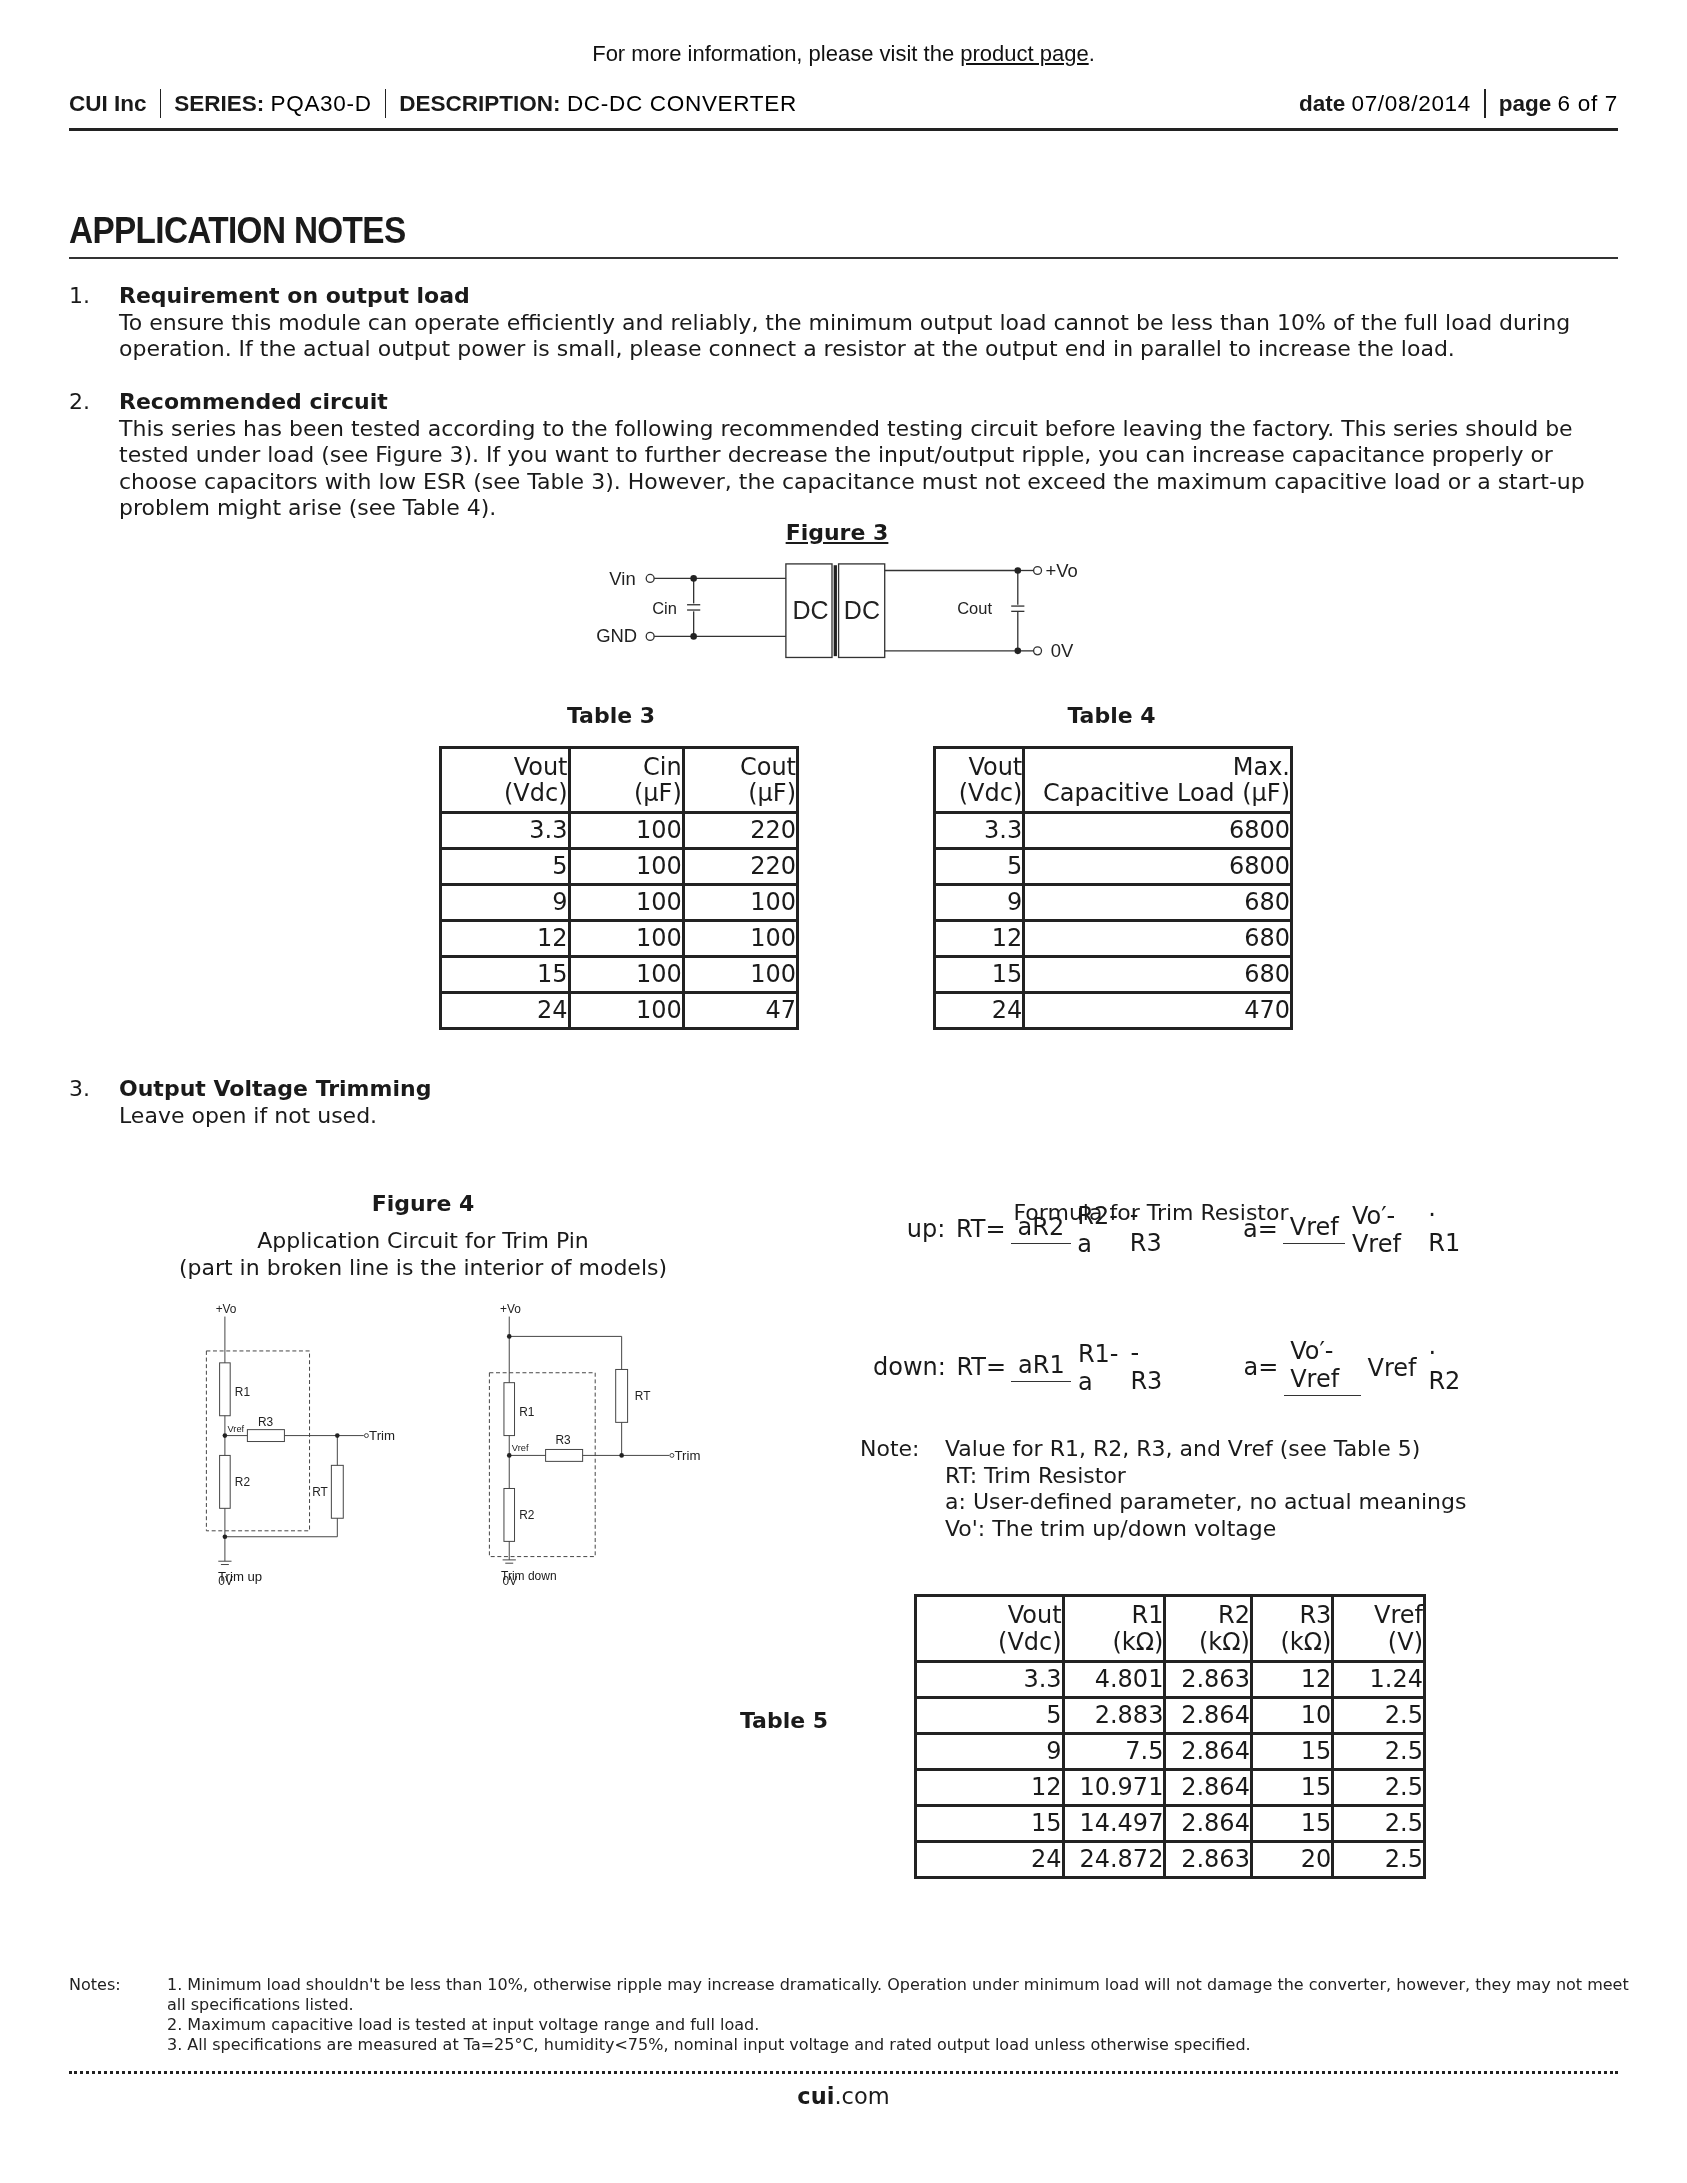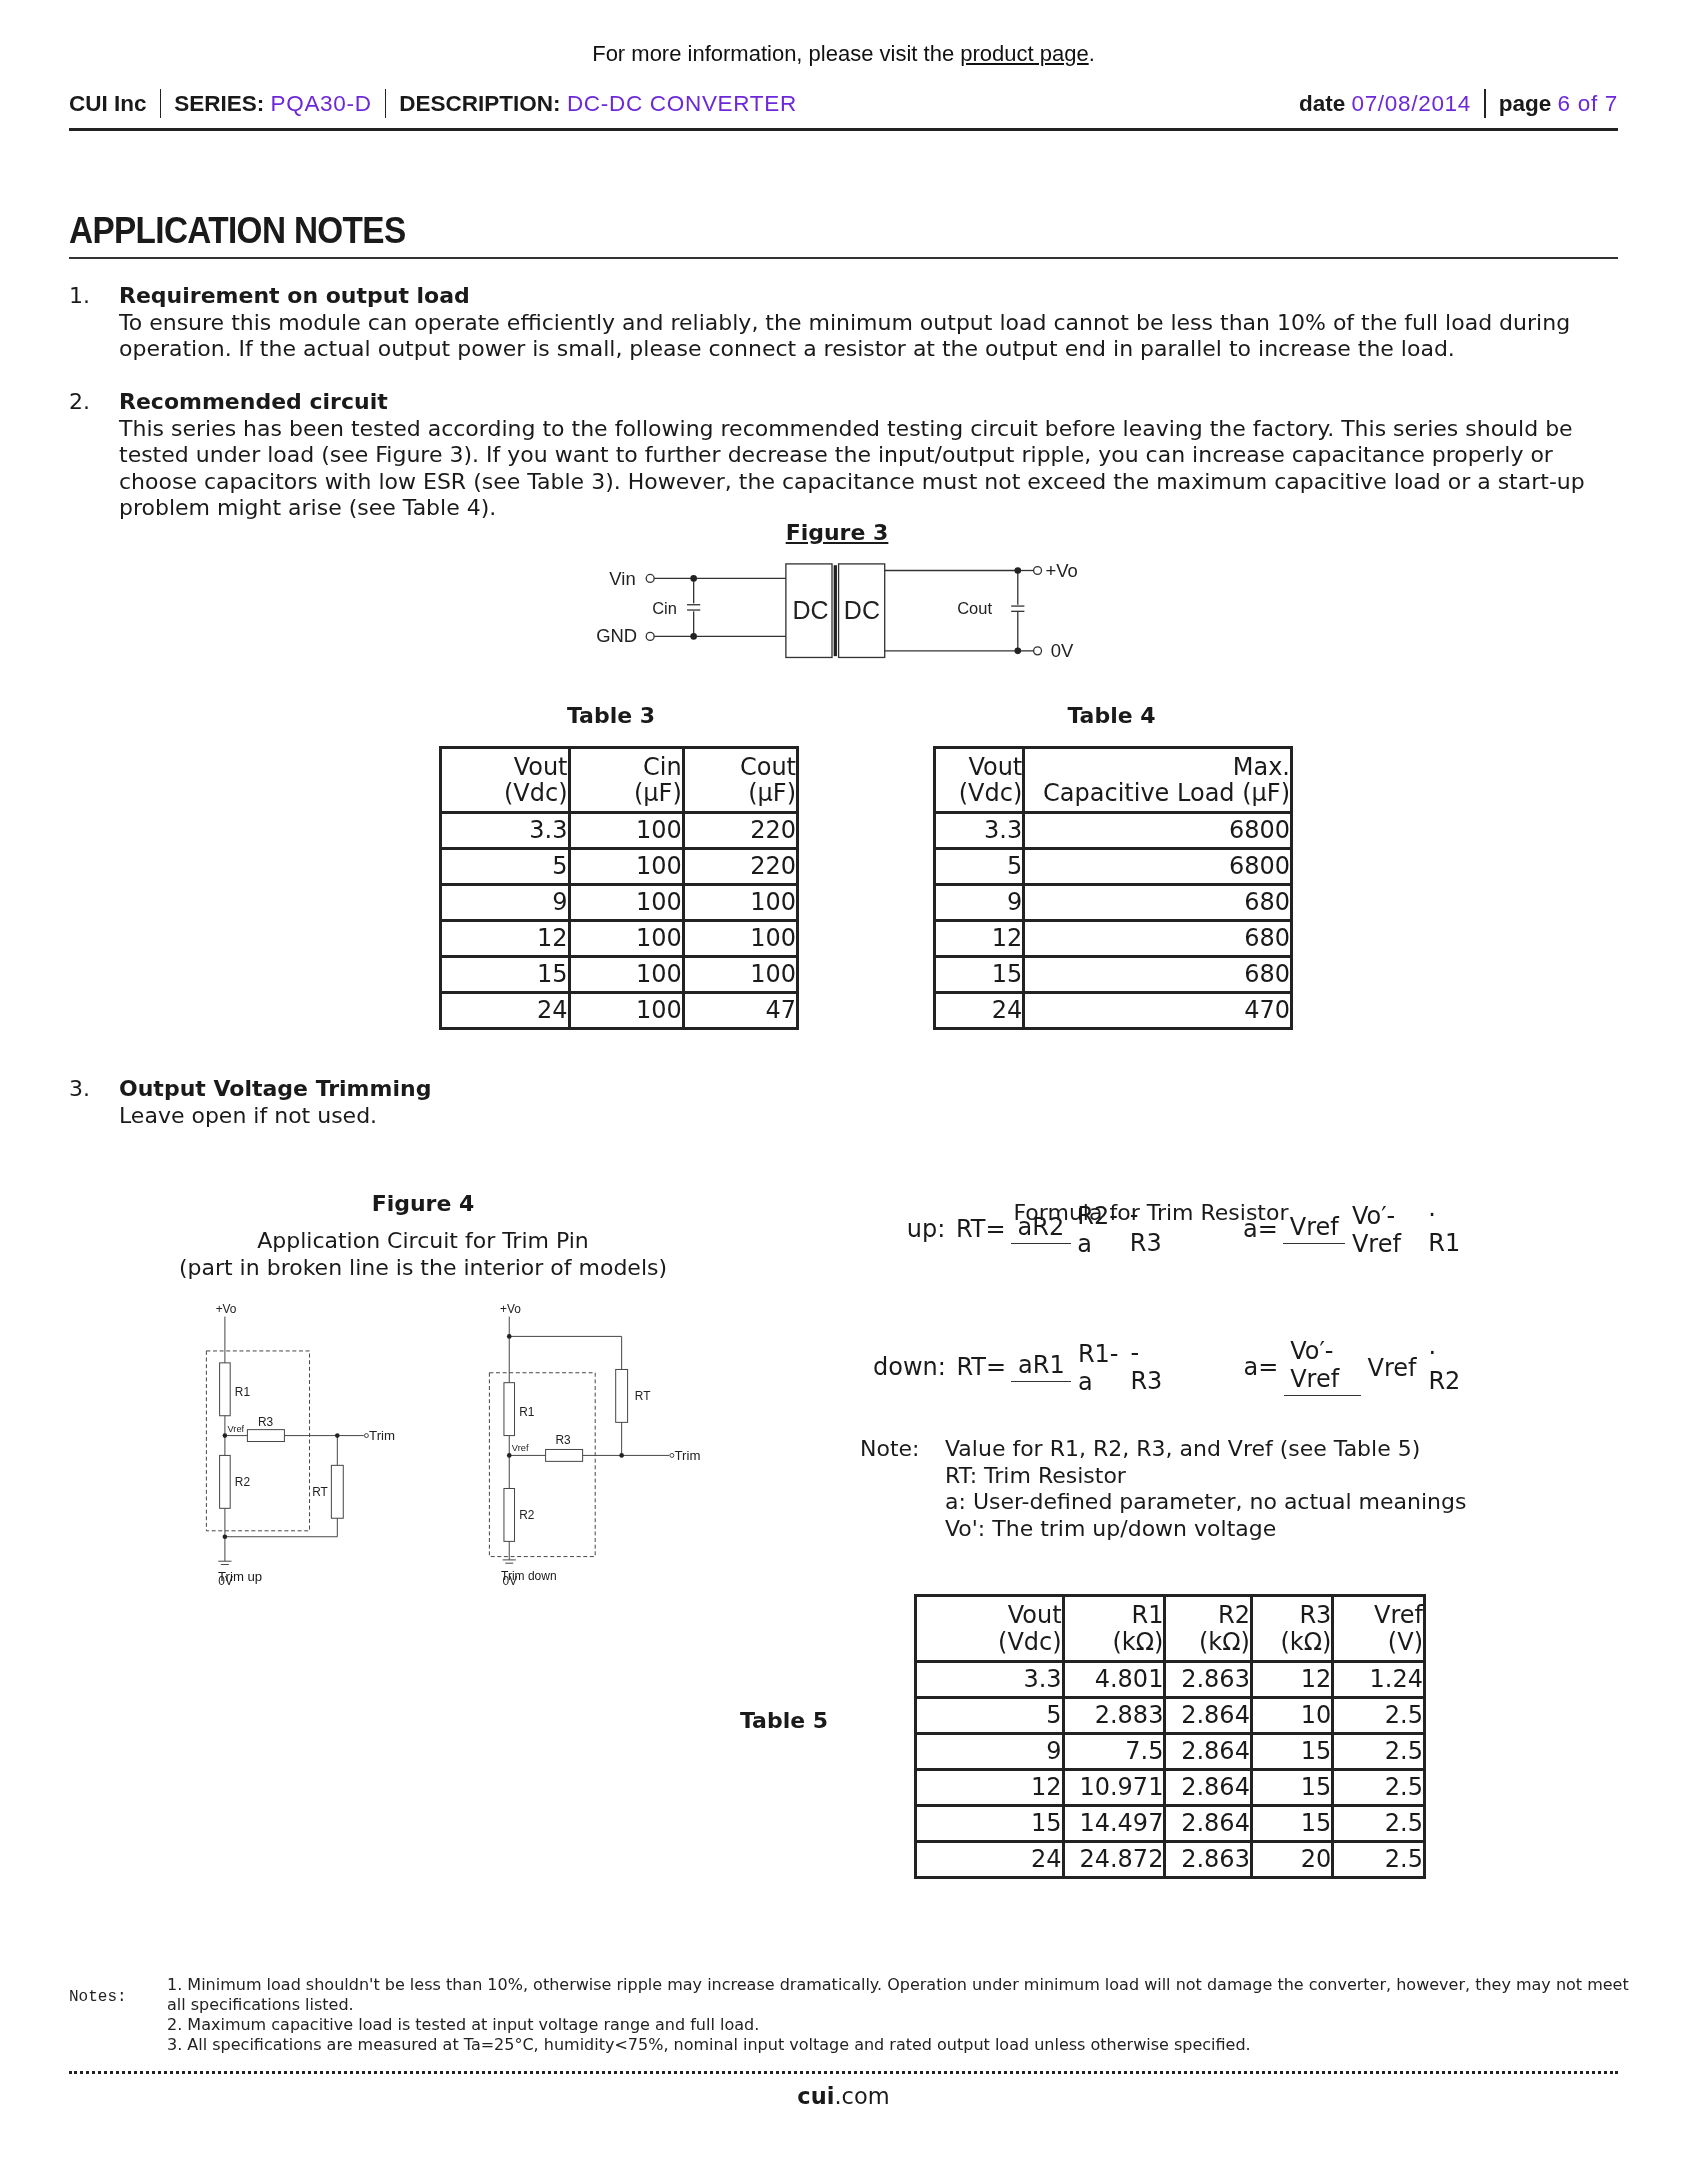--- a/index.html
+++ b/index.html
@@ -4,40 +4,40 @@
 <style>
   html, body { margin:0; padding:0; background:#ffffff; }
   body { width:1687px; height:2183px; position:relative; overflow:hidden; color:#1a1a1a;
          font-family:"DejaVu Sans", sans-serif; }
   .abs { position:absolute; }
   .top-note { left:0; width:1687px; top:41px; text-align:center; font-family:"Liberation Sans", sans-serif; font-size:22px; color:#111; }
   .top-note .lnk { text-decoration:underline; }
   .hdr { left:69px; right:69px; top:85px; height:37px; font-family:"Liberation Sans", sans-serif; font-size:22.5px; display:flex; align-items:center; }
   .hdr b { font-weight:700; }
   .hdr .sep { display:inline-block; width:1.3px; height:29px; background:#222; margin:0 13.2px; }
-  .hdr .light { font-weight:400; color:#6d28d9; letter-spacing:0.7px; }
+  .hdr .light { font-weight:400; color:#000000; letter-spacing:0.7px; }
   .hdr .right { margin-left:auto; display:flex; align-items:center; }
   .hdr-rule { left:69px; right:69px; top:128px; height:2.6px; background:#222; }
   .section-title { left:69px; top:210px; font-family:"Liberation Sans", sans-serif; font-weight:700; font-size:37px; letter-spacing:-0.7px; transform:scaleX(0.9); transform-origin:left; }
   .section-rule { left:69px; right:69px; top:257px; height:2px; background:#333; }
   .item { left:69px; width:1522px; font-size:22px; line-height:26.5px; }
   .item .num { position:absolute; left:0; top:0; width:40px; }
   .item .body { margin-left:50px; }
   .item .ttl { font-weight:700; }
   .cap { font-weight:700; font-size:22px; text-align:center; }
   table.dt { border-collapse:collapse; font-size:24px; text-align:right; }
   table.dt td { border:3.3px solid #222; padding:0; line-height:26.5px; }
   .fig3 { left:595px; top:556px; width:503px; height:112px; }
   .fig4svg { font-family:"Liberation Sans", sans-serif; }
   .formula { font-size:24px; font-family:"DejaVu Sans", sans-serif; }
   .frac { display:inline-flex; flex-direction:row; align-items:center; vertical-align:middle; margin:0 5.3px; }
   .frac .n { border-bottom:1.3px solid #333; padding:0 6.6px 2.6px; }
   .frac .d { padding:2.6px 6.6px 0; }
   .notes { left:69px; top:1975px; width:1561px; font-size:16px; line-height:20px; color:#222; }
-  .notes .lbl { position:absolute; left:0; top:12px;font-family:Liberation Mono, monospace; }
+  .notes .lbl { position:absolute; left:0; top:0; }
   .notes .list { margin-left:98px; }
   .foot-rule { left:69px; right:69px; top:2071px; height:0; border-top:3.3px dotted #222; }
   .foot { left:0; width:1687px; top:2083px; text-align:center; font-size:22.5px; }
   .foot b { font-weight:700; }
 </style>
 </head>
 <body>
 
 <div class="abs top-note">
   <span>For more information, please visit the </span><span class="lnk">product page</span><span>.</span>

